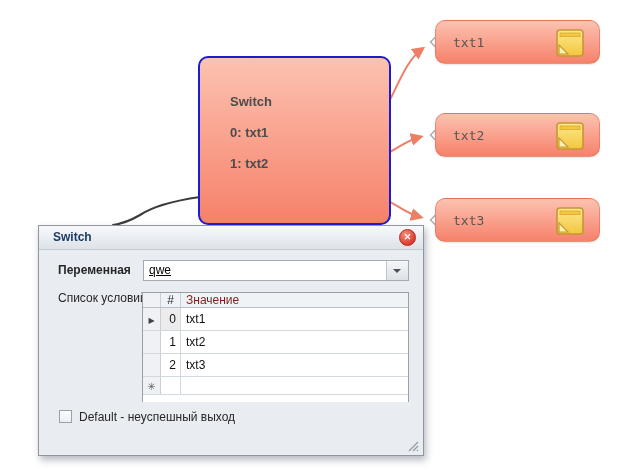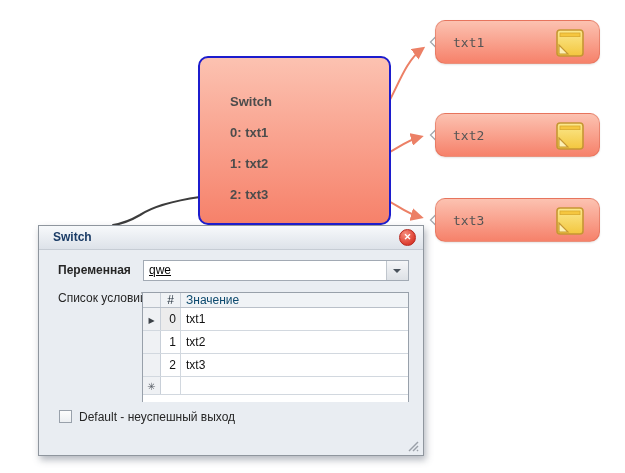--- a/index.html
+++ b/index.html
@@ -88,21 +88,21 @@
   .g-head{height:15px;line-height:15px;background:#f0f3f6;border-bottom:1px solid #b9c0c9;}
   .g-data{height:23px;line-height:23px;border-bottom:1px solid #d2d8df;}
   .g-new{height:18px;line-height:18px;border-bottom:1px solid #d2d8df;}
   .g-filler{height:7px;background:#fff;}
   .c-sel{width:17px;flex:none;background:#eff1f4;border-right:1px solid #c8cfd8;
          text-align:center;color:#4a4f55;}
   .c-idx{width:20px;flex:none;border-right:1px solid #d2d8df;
          text-align:right;padding-right:4px;box-sizing:border-box;color:#111;}
   .c-val{flex:1;padding-left:5px;color:#111;overflow:hidden;}
   .g-head .c-idx{text-align:center;padding-right:0;color:#1e2b38;border-right:1px solid #c8cfd8;}
-  .g-head .c-val{color:#0c4a6e;}
+  .g-head .c-val{color:#7f1d1d;}
   .row-current .c-idx{background:#ececec;}
   .sel-arrow{font-size:8px;color:#3c4248;}
   .new-glyph{font-size:10px;color:#5a6068;}
   
   #default-check{
     position:absolute;left:20px;top:184px;width:13px;height:13px;
     background:linear-gradient(#fdfdfd,#eceff2);border:1px solid #99a1ab;
     box-sizing:border-box;cursor:pointer;
   }
   #check-label{left:40px;top:184px;}
@@ -136,21 +136,20 @@
     <polygon points="436,36.5 441.5,42 436,47.5 430.5,42" fill="#fff" stroke="#a2a8ae" stroke-width="1.3"></polygon>
     <polygon points="436,129.5 441.5,135 436,140.5 430.5,135" fill="#fff" stroke="#a2a8ae" stroke-width="1.3"></polygon>
     <polygon points="436,214.5 441.5,220 436,225.5 430.5,220" fill="#fff" stroke="#a2a8ae" stroke-width="1.3"></polygon>
   </g>
 </svg>
 
 <div class="flow-node" id="switch-node">
   <span class="nline">Switch</span>
   <span class="nline">0: txt1</span>
   <span class="nline">1: txt2</span>
-  <span class="nline">2: txt3</span>
 </div>
 
 <div class="flow-node target-node" style="top:20px;">
   <span class="tlabel">txt1</span>
   <svg class="note" viewBox="0 0 28 28">
     <rect x="1" y="1" width="26" height="26" rx="3" fill="url(#noteGrad)" stroke="#c69733" stroke-width="1.6"></rect>
     <rect x="4" y="4" width="20" height="3.6" fill="#f5c63f" stroke="#d9a92f" stroke-width="0.8"></rect>
     <path d="M3 16 L12 25 L3 25 Z" fill="#fdf0b5" stroke="#c69733" stroke-width="1.1"></path>
   </svg>
 </div>

